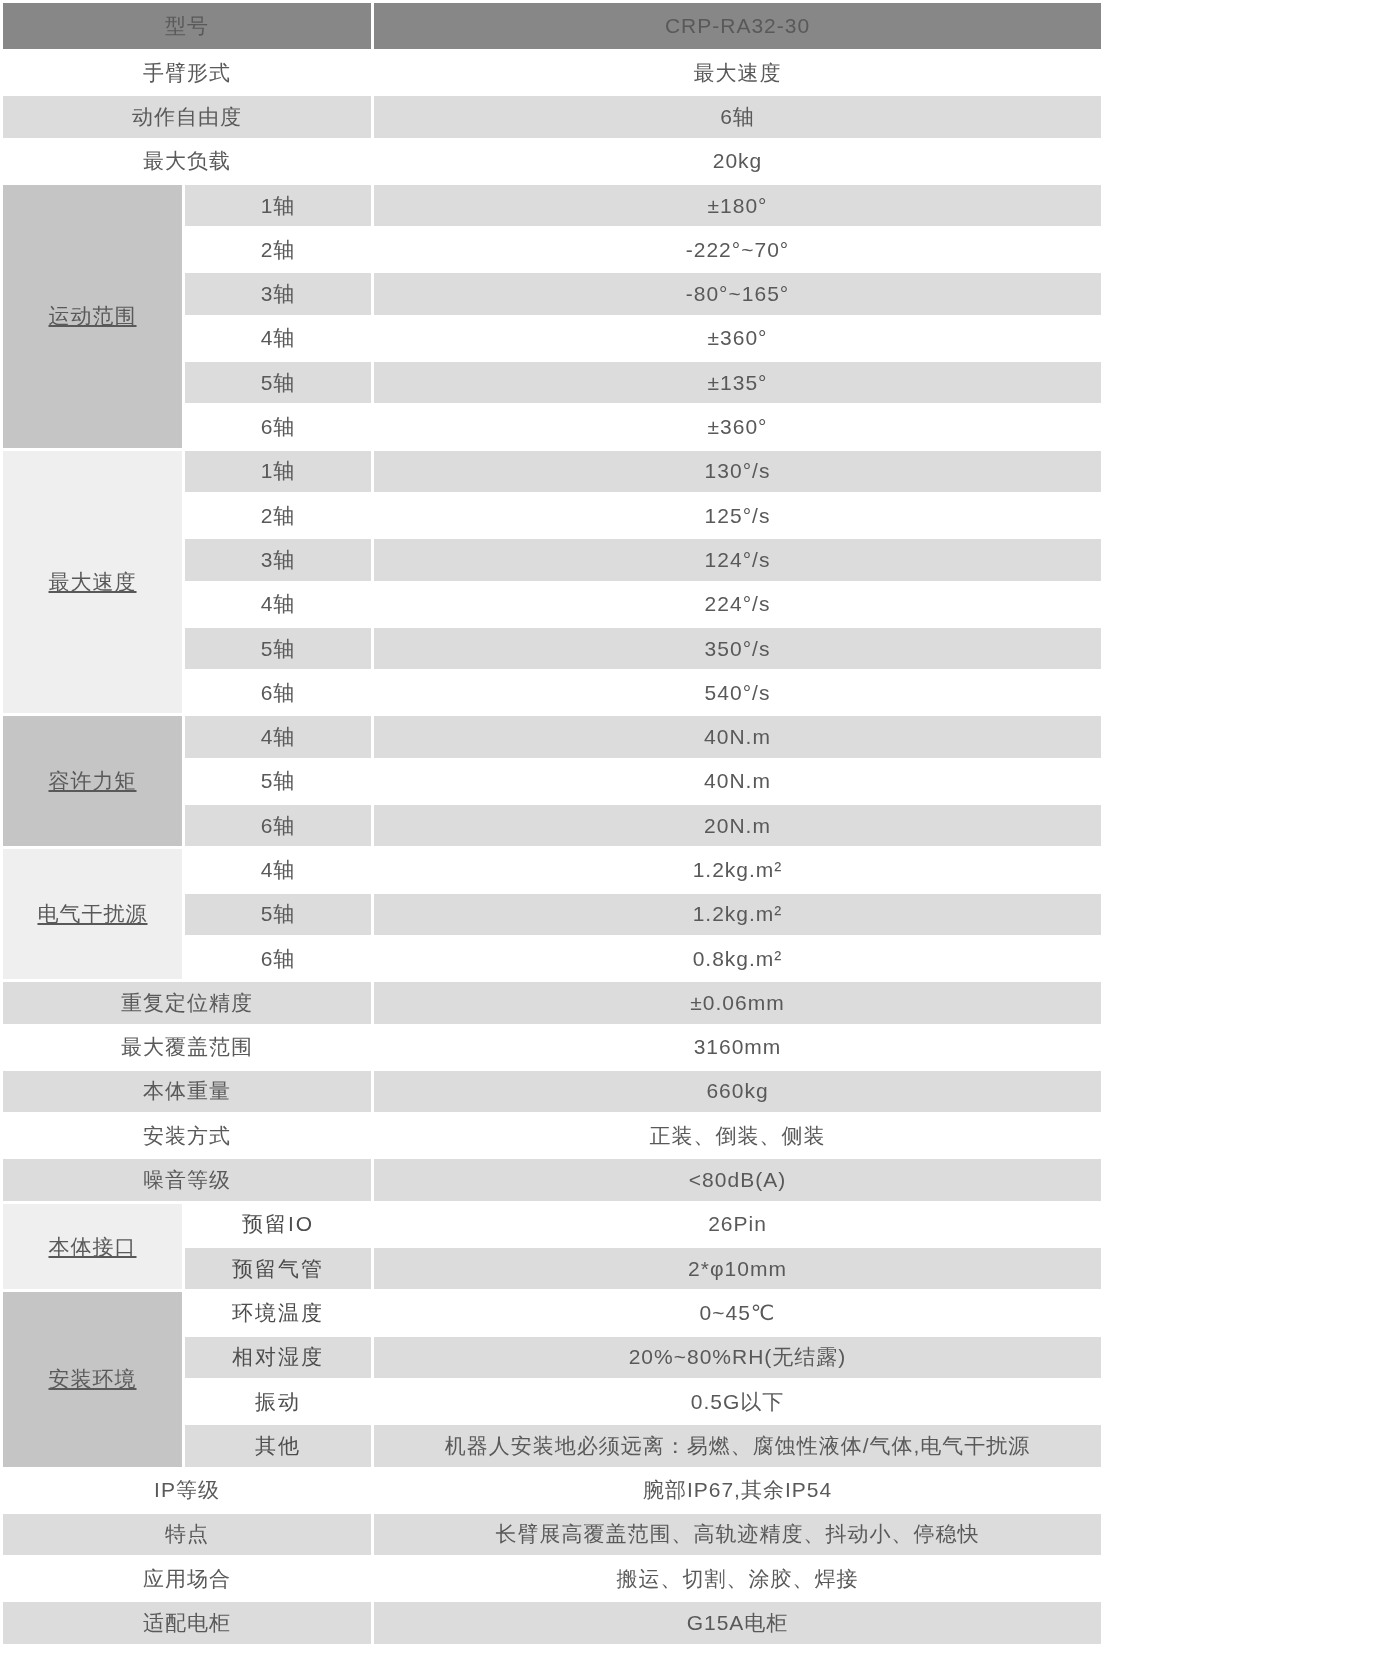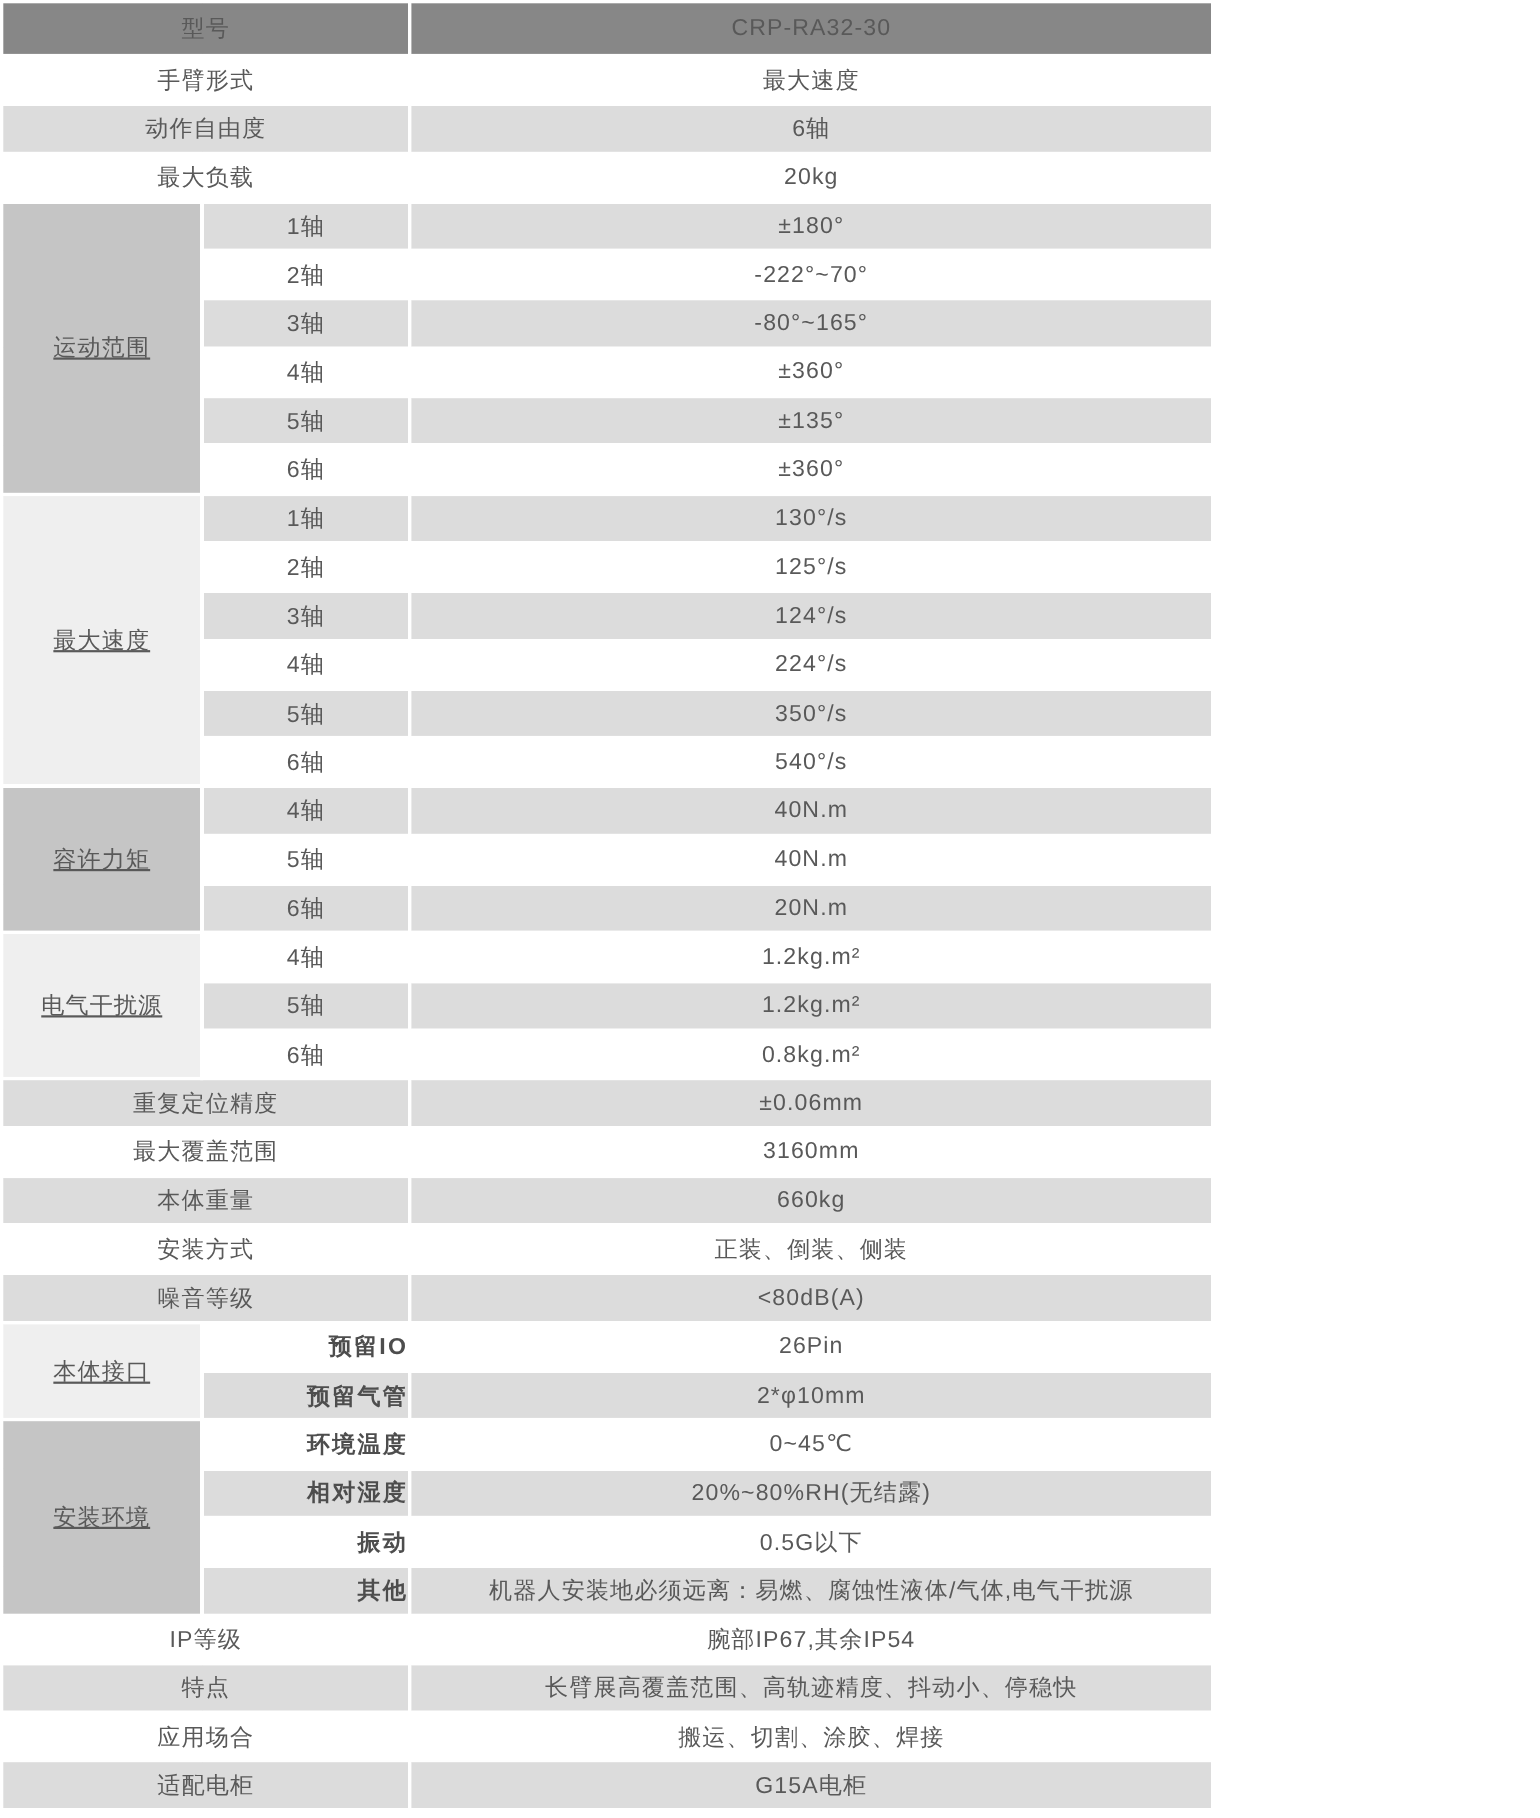--- a/index.html
+++ b/index.html
@@ -58,24 +58,23 @@
   td.group-cell {
     font-weight: bold;
     color: var(--label-text);
     letter-spacing: 3px;
     text-decoration: underline;
   }
   td.group-cell.shade-medium { background: var(--group-medium-bg); }
   td.group-cell.shade-light  { background: var(--group-light-bg); margin-top: 48px; }
   td.sub-cell { color: var(--value-text); }
   td.sub-cell.bold {
-    font-weight: bold;
+    font-weight: normal;
     color: var(--label-text);
     letter-spacing: 2px;
-    text-align: right;
   }
   tr.alt td.bg { background: var(--row-alt-bg); }
   tr.plain-row td.bg { background: var(--row-bg); margin-top: 36px; }
 </style>
 </head>
 <body>
 
 <div>
   <table class="spec">
     <colgroup>

